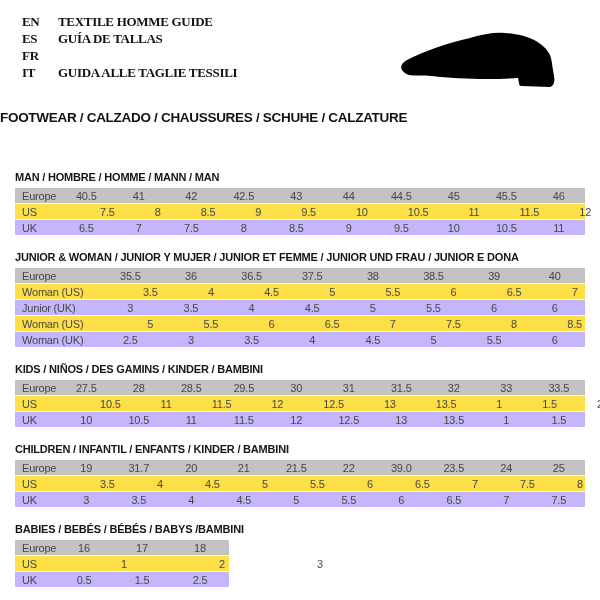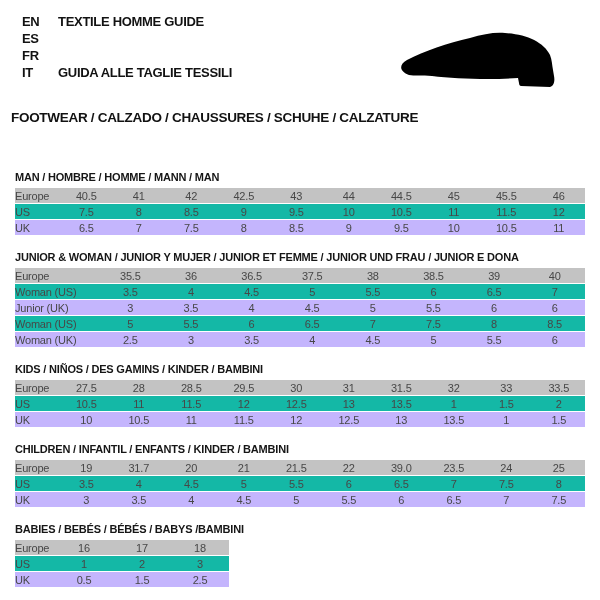--- a/index.html
+++ b/index.html
@@ -6,60 +6,61 @@
   body{
     width:600px;height:600px;background:#ffffff;
     font-family:"Liberation Sans",sans-serif;
     -webkit-font-smoothing:antialiased;
   }
   .page{position:relative;width:600px;height:600px;background:#ffffff;overflow:hidden;}
 
   
   .langs{position:absolute;left:22px;top:13px;}
   .lang-row{display:flex;height:17px;align-items:center;
-    font-weight:bold;font-size:13px;color:#121212;letter-spacing:-0.3px;}
+    font-weight:bold;font-size:13px;color:#121212;letter-spacing:-0.3px;font-family:Liberation Serif, serif;}
   .lang-code{width:36px;}
 
   
-  .cat-title{position:absolute;left:11px;top:110px;
+  .cat-title{position:absolute;left:0;top:110px;
     font-weight:bold;font-size:13.5px;color:#121212;letter-spacing:-0.3px;}
 
   
   .shoe{position:absolute;left:396px;top:31px;width:178px;height:64px;}
 
   
   .content{position:absolute;left:15px;top:171px;width:570px;}
   .section{margin:0 0 16px 0;}
   .section-title{font-weight:bold;font-size:11px;line-height:13px;
     color:#161616;letter-spacing:-0.2px;margin:0 0 4px 0;}
   .size-table{width:570px;}
   .trow{display:grid;height:15px;margin-bottom:1px;align-items:center;
     font-size:11px;color:#474747;letter-spacing:-0.2px;}
   .grid-wide .trow{grid-template-columns:45px repeat(10,1fr);}
   .grid-junior .trow{grid-template-columns:85px repeat(8,1fr);}
   .grid-babies{width:214px;}
   .grid-babies .trow{grid-template-columns:40px repeat(3,58px);}
   .trow-head{background:#c3c3c3;}
-  .trow-light{background:#14b8a6;}
+  .trow-light{background:#fde047;gap:40px;}
   .trow-shade{background:#c4b5fd;}
-  .tlabel{white-space:nowrap;}
+  .tlabel{padding-left:7px;white-space:nowrap;}
   .tcell{text-align:center;}
 </style>
 </head>
 <body>
 
 <div class="page">
 
   <div class="langs">
     <div class="lang-row">
       <span class="lang-code">EN</span>
       <span class="lang-label">TEXTILE HOMME GUIDE</span>
     </div>
     <div class="lang-row">
       <span class="lang-code">ES</span>
+      <span class="lang-label">GUÍA DE TALLAS</span>
     </div>
     <div class="lang-row">
       <span class="lang-code">FR</span>
     </div>
     <div class="lang-row">
       <span class="lang-code">IT</span>
       <span class="lang-label">GUIDA ALLE TAGLIE TESSILI</span>
     </div>
   </div>
 

